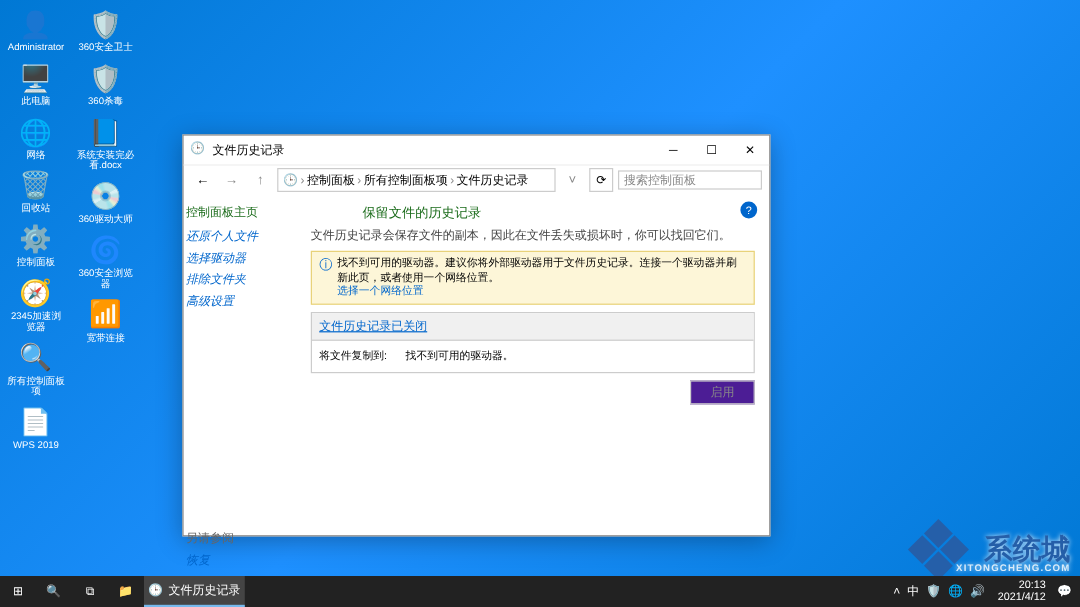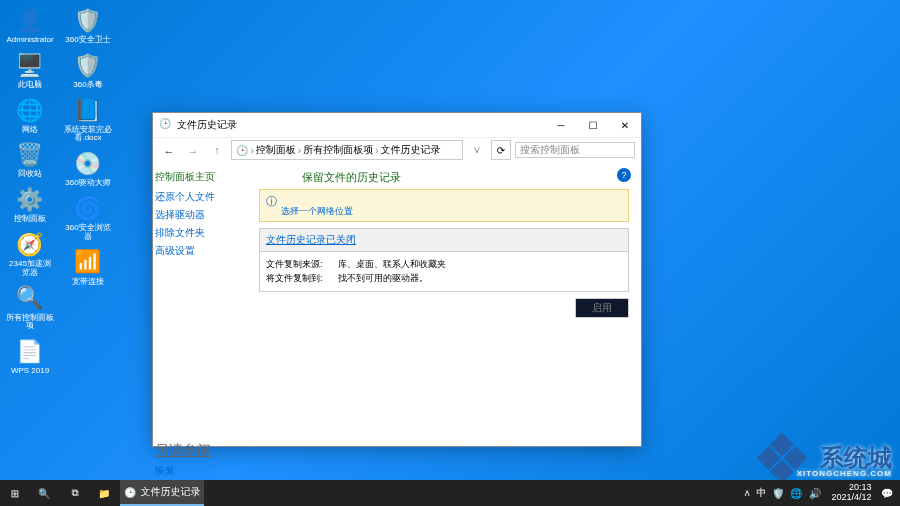--- a/index.html
+++ b/index.html
@@ -18,36 +18,36 @@
 .navbtn { width: 20px; height: 20px; display: flex; align-items: center; justify-content: center; font-size: 11px; color: #888; cursor: pointer; }
 .navbtn.active { color: #000; }
 .breadcrumb { flex: 1; height: 20px; border: 1px solid #ccc; display: flex; align-items: center; font-size: 10px; padding: 0 4px; gap: 2px; }
 .breadcrumb .sep { color: #888; }
 .bcicon { color: #2b8a3e; }
 .refresh { width: 20px; height: 20px; border: 1px solid #ccc; display: flex; align-items: center; justify-content: center; font-size: 10px; cursor: pointer; }
 .searchbox { width: 120px; height: 16px; border: 1px solid #ccc; font-size: 10px; padding: 0 4px; color: #888; display: flex; align-items: center; }
 .body { flex: 1; display: flex; }
 .sidebar { width: 94px; padding: 8px 2px; font-size: 10px; border-right: none; }
 .sidebar-title { color: #1a6b1a; margin-bottom: 6px; cursor: pointer; }
-.sidebar-link { color: #0066cc; margin-bottom: 4px; cursor: pointer; }
+.sidebar-link { color: #0066cc; margin-bottom: 4px; cursor: pointer; font-style: italic; }
 .sidebar-sep { height: 180px; }
-.sidebar-footer { font-size: 14px; color: #666; margin-bottom: 4px; text-decoration: underline; }
+.sidebar-footer { font-size: 10px; color: #666; margin-bottom: 4px; }
 .main { flex: 1; padding: 8px 12px; font-size: 10px; position: relative; }
 .help { position: absolute; top: 6px; right: 10px; width: 14px; height: 14px; border-radius: 50%; background: #0066cc; color: #fff; display: flex; align-items: center; justify-content: center; font-size: 9px; cursor: pointer; }
 .main h2 { color: #1a6b1a; font-size: 11px; font-weight: normal; margin-bottom: 4px; margin-left: 43px; }
 .main .desc { color: #444; margin-bottom: 6px; }
 .infobox { border: 1px solid #e8d27a; background: #fdf6d8; padding: 4px 6px; display: flex; gap: 4px; font-size: 9px; line-height: 1.3; margin-bottom: 6px; }
 .infobox .iicon { color: #0066cc; font-size: 11px; }
 .infobox .link { color: #0066cc; cursor: pointer; }
 .statusbox { border: 1px solid #ccc; }
 .statusbox .sh { background: #f0f0f0; border-bottom: 1px solid #ccc; padding: 4px 6px; color: #0066cc; font-size: 10px; text-decoration: underline; }
 .statusbox .sb { padding: 6px; font-size: 9px; line-height: 1.5; }
 .statusbox .sb span.lbl { display: inline-block; width: 72px; }
 .btnrow { display: flex; justify-content: flex-end; margin-top: 6px; }
-.btn { border: 1px solid #ccc; background: #0f172a; padding: 2px 16px; font-size: 10px; color: #888; cursor: pointer; }
+.btn { border: 1px solid #ccc; background: #4c1d95; padding: 2px 16px; font-size: 10px; color: #888; cursor: pointer; }
 .taskbar { position: absolute; bottom: 0; left: 0; right: 0; height: 26px; background: #222; display: flex; align-items: center; color: #fff; font-size: 10px; }
 .tbbtn { height: 26px; min-width: 30px; display: flex; align-items: center; justify-content: center; cursor: pointer; padding: 0 4px; gap: 4px; }
 .tbbtn.active { background: #444; border-bottom: 2px solid #76b9ed; }
 .tbspacer { flex: 1; }
 .tray { display: flex; align-items: center; padding-right: 4px; gap: 2px; }
 .tray .ti { font-size: 10px; cursor: pointer; padding: 0 2px; }
 .clock { text-align: right; font-size: 9px; line-height: 1.1; padding: 0 6px; }
 .watermark { position: absolute; right: 8px; bottom: 30px; color: #2b5aa0; font-size: 24px; font-weight: bold; display: flex; align-items: center; gap: 20px; opacity: 0.85; text-shadow: 0 0 4px #fff; }
 .watermark .wicon { width: 36px; height: 36px; transform: rotate(45deg); display: grid; grid-template: 1fr 1fr / 1fr 1fr; gap: 2px; }
 .watermark .wicon div { background: #2b5aa0; }
@@ -154,31 +154,31 @@
         <div class="sidebar-link">排除文件夹</div>
         <div class="sidebar-link">高级设置</div>
         <div class="sidebar-sep"></div>
         <div class="sidebar-footer">另请参阅</div>
         <div class="sidebar-link">恢复</div>
         <div class="sidebar-link">系统映像备份</div>
       </div>
       <div class="main">
         <div class="help">?</div>
         <h2>保留文件的历史记录</h2>
+        <div class="desc">文件历史记录会保存文件的副本，因此在文件丢失或损坏时，你可以找回它们。</div>
         <div class="infobox">
           <span class="iicon">ⓘ</span>
           <div>
-            <br>
+            <span>找不到可用的驱动器。建议你将外部驱动器用于文件历史记录。连接一个驱动器并刷新此页，或者使用一个网络位置。</span><br>
             <span class="link">选择一个网络位置</span>
           </div>
         </div>
         <div class="statusbox">
           <div class="sh">文件历史记录已关闭</div>
           <div class="sb">
-            <div><span class="lbl">文件复制来源:</span><span>库、桌面、联系人和收藏夹</span></div>
             <div><span class="lbl">将文件复制到:</span><span>找不到可用的驱动器。</span></div>
           </div>
         </div>
         <div class="btnrow">
           <div class="btn">启用</div>
         </div>
       </div>
     </div>
   </div>
 

